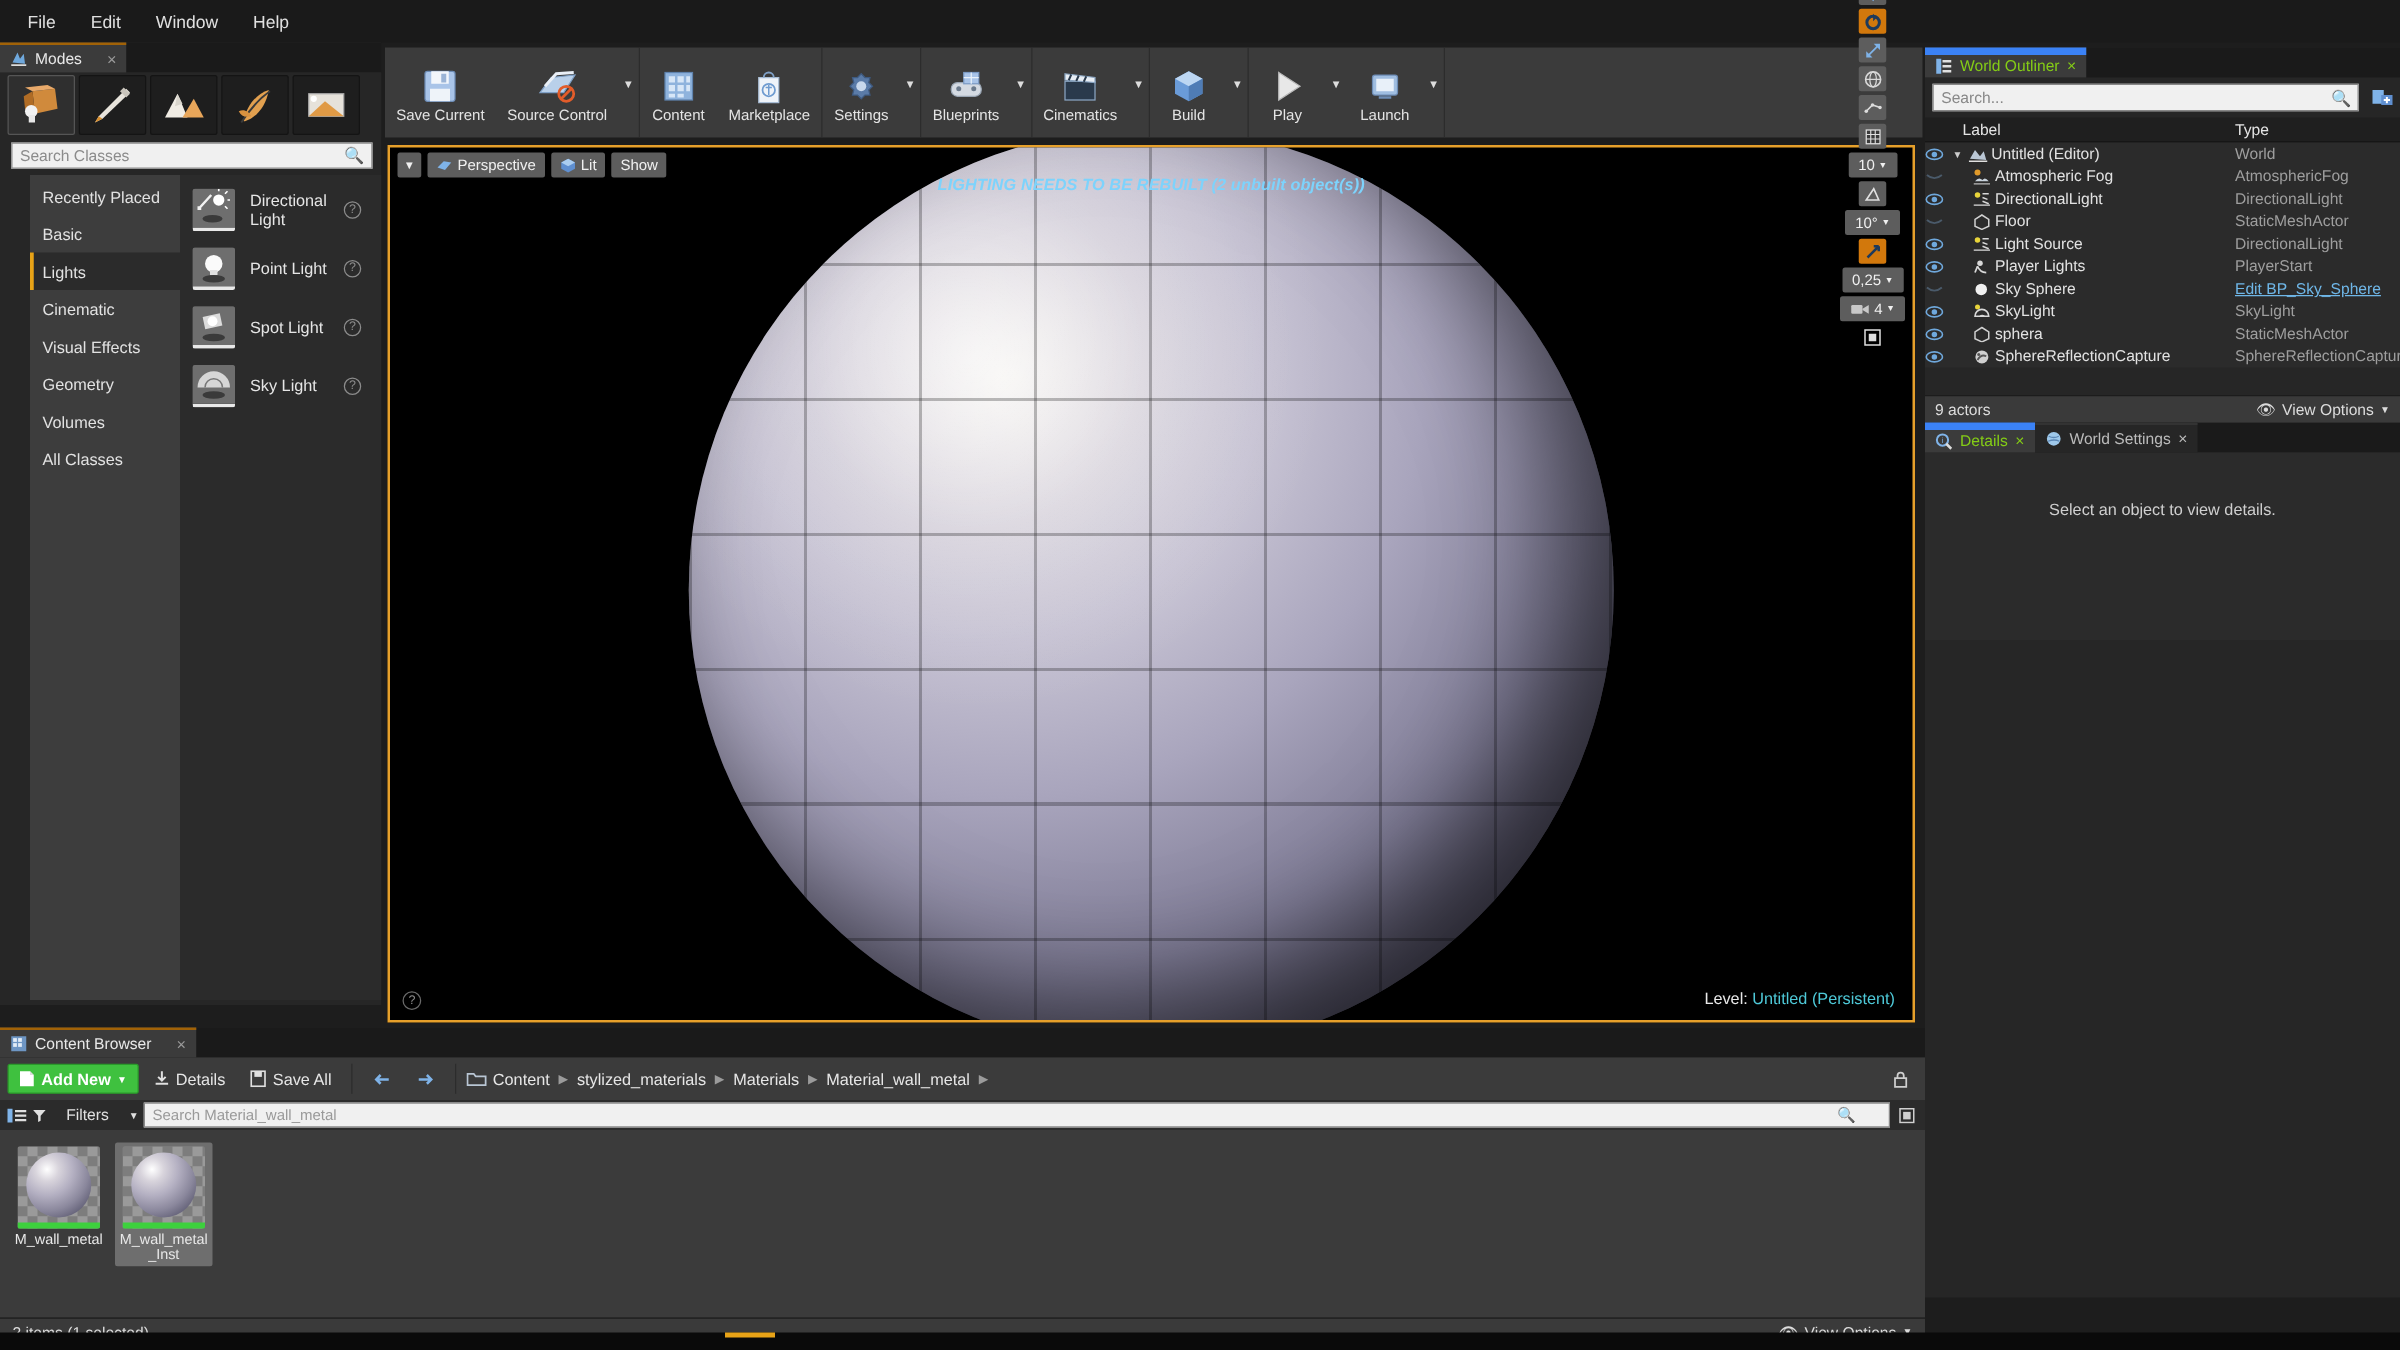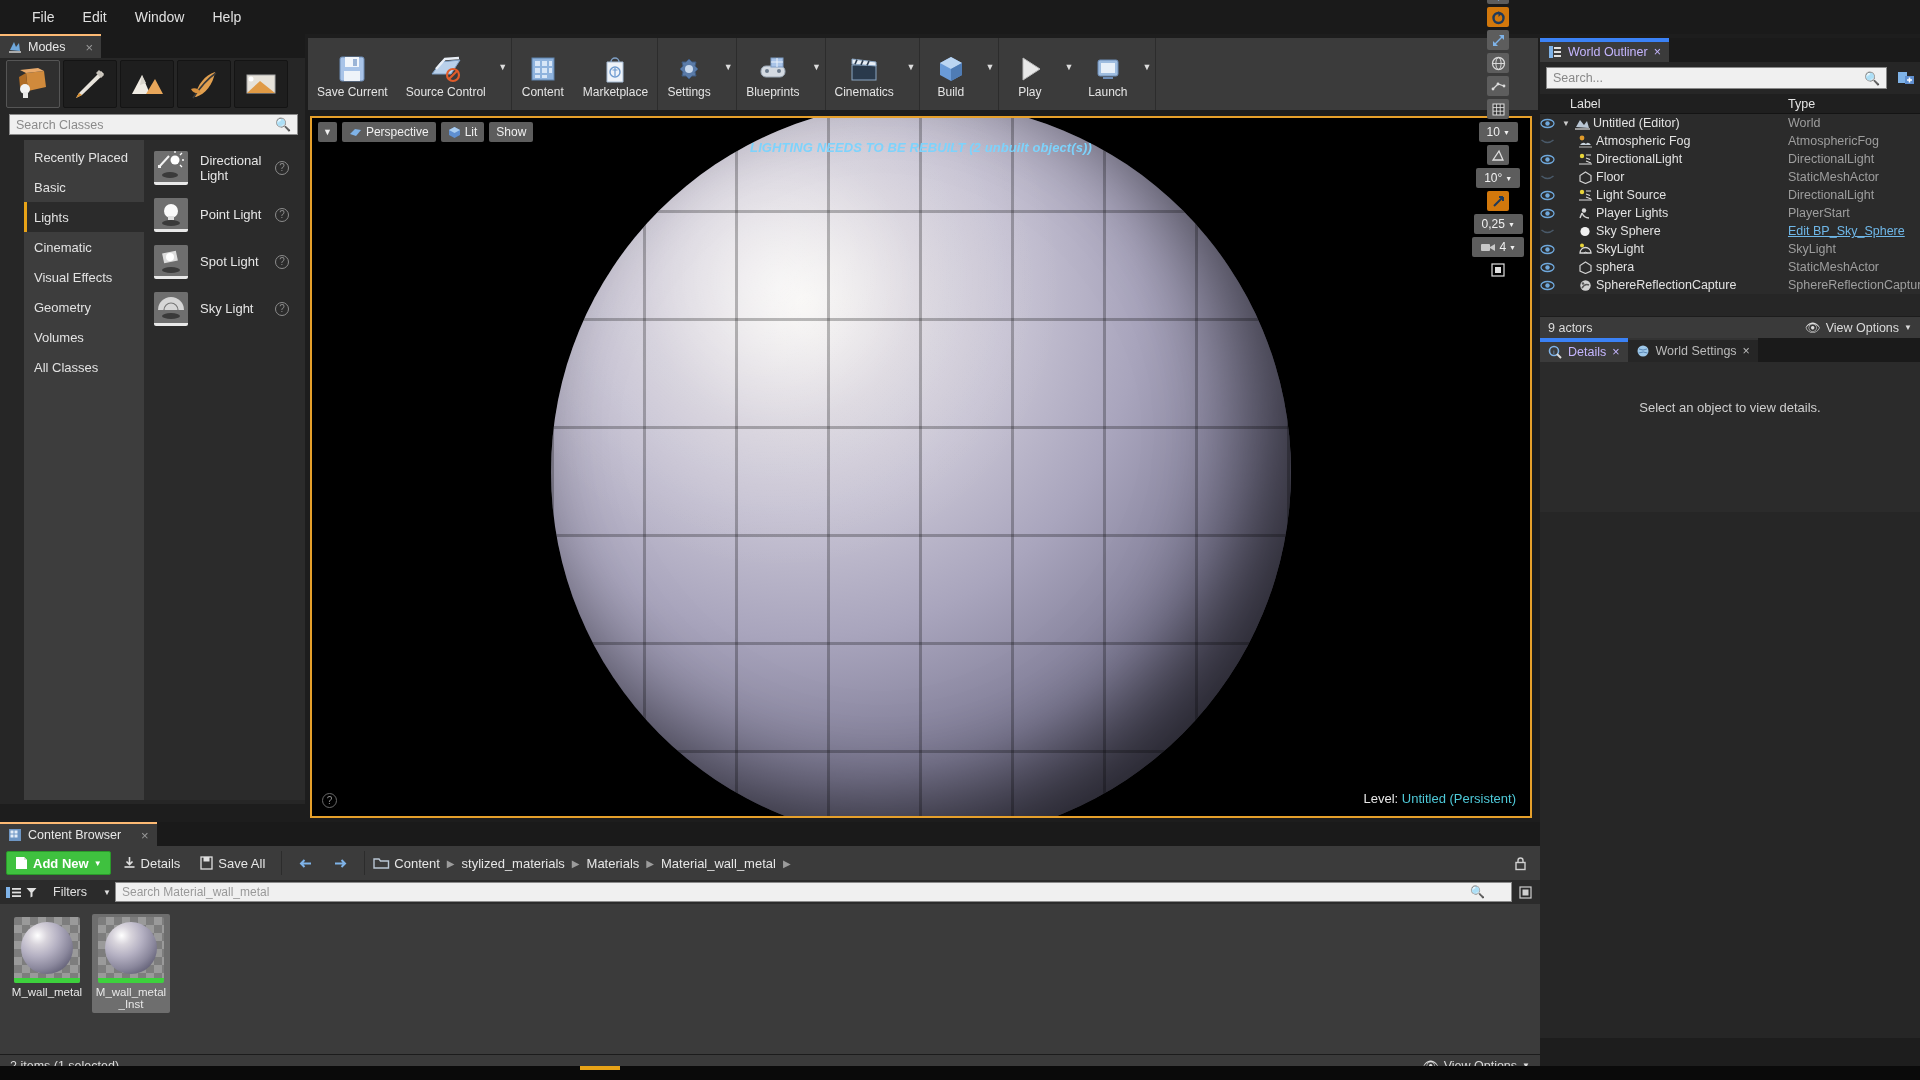--- a/index.html
+++ b/index.html
@@ -7,28 +7,28 @@
     width:1920px; height:1080px;
     background:#000;
     font-family:"Liberation Sans", sans-serif;
     overflow:hidden;
     color:#d4d4d4;
   }
   #app { position:relative; width:1920px; height:1080px; background:#1d1d1d; }
 
   
   .menubar { position:absolute; left:0; top:0; width:1920px; height:34px;
-    background:#1a1a1a; display:flex; align-items:center; padding-left:20px; gap:4px;}
+    background:#1a1a1a; display:flex; align-items:center; padding-left:10px; gap:4px;}
   .menubar .mi { font-size:14px; color:#e0e0e0; padding:4px 12px; border-radius:2px; }
 
   
   .modes-panel { position:absolute; left:0; top:34px; width:305px; height:770px; background:#262626; }
   .tabstrip { height:24px; background:#1a1a1a; display:flex; align-items:flex-end; }
   .tab { height:24px; background:#3b3b3b; display:flex; align-items:center;
-     padding:0 8px 0 8px; gap:6px; font-size:12.5px; color:#e8e8e8; border-top:2px solid #fdba74;}
+     padding:0 8px 0 8px; gap:6px; font-size:12.5px; color:#e8e8e8; border-top:2px solid #a16207;}
   .tab .x { color:#9a9a9a; font-size:13px; margin-left:14px;}
   .tabicon { width:14px; height:14px; display:inline-block; }
 
   .mode-icons { display:flex; height:52px; background:#262626; padding:2px 6px; gap:3px; align-items:center;}
   .mode-btn { width:54px; height:48px; background:#1e1e1e; border:1px solid #141414;
      display:flex; align-items:center; justify-content:center; border-radius:2px;}
   .mode-btn.sel { background:#2f2f2f; border:1px solid #555; }
 
   .search-classes { margin:4px 7px 5px 9px; height:21px; background:#f0f0f0; border:1px solid #8a8a8a;
      display:flex; align-items:center; padding:0 6px; font-size:12.5px; color:#8b8b8b; position:relative;}
@@ -95,21 +95,21 @@
 
   .vp-help { position:absolute; left:10px; bottom:8px; width:15px; height:15px; border-radius:50%;
      border:1px solid #6a6a6a; color:#8e8e8e; font-size:10px; display:flex; align-items:center; justify-content:center;}
   .vp-level { position:absolute; right:14px; bottom:10px; font-size:13px; color:#e8e8e8;}
   .vp-level b { color:#4ec9d8; font-weight:normal; }
 
   
   .right-panel { position:absolute; left:1540px; top:38px; width:380px; height:1000px; background:#262626;}
   .rp-tabs { height:24px; background:#1a1a1a; display:flex; align-items:flex-end; }
   .rp-tab { height:24px; background:#3b3b3b; display:flex; align-items:center; padding:0 8px;
-     gap:6px; font-size:12.5px; color:#c4b5fd; border-top:4px solid #3b82f6;}
+     gap:6px; font-size:12.5px; color:#84cc16; border-top:6px solid #3b82f6;}
   .rp-tab.inactive { background:#262626; border-top:2px solid #333; color:#bbb;}
   .rp-search { margin:5px 6px; height:22px; background:#f0f0f0; border:1px solid #888;
      display:flex; align-items:center; padding:0 6px; font-size:12.5px; color:#888; position:relative;}
   .rp-searchrow { display:flex; align-items:center; gap:4px; padding-right:5px;}
 
   .ol-head { height:20px; background:#1f1f1f; display:flex; align-items:center; font-size:12.5px; color:#e4e4e4;
      border-bottom:1px solid #141414;}
   .ol-head .c1 { width:240px; padding-left:30px; position:relative;}
   .ol-head .c2 { flex:1; padding-left:8px; }
   .ol-rows { background:#2b2b2b; }

